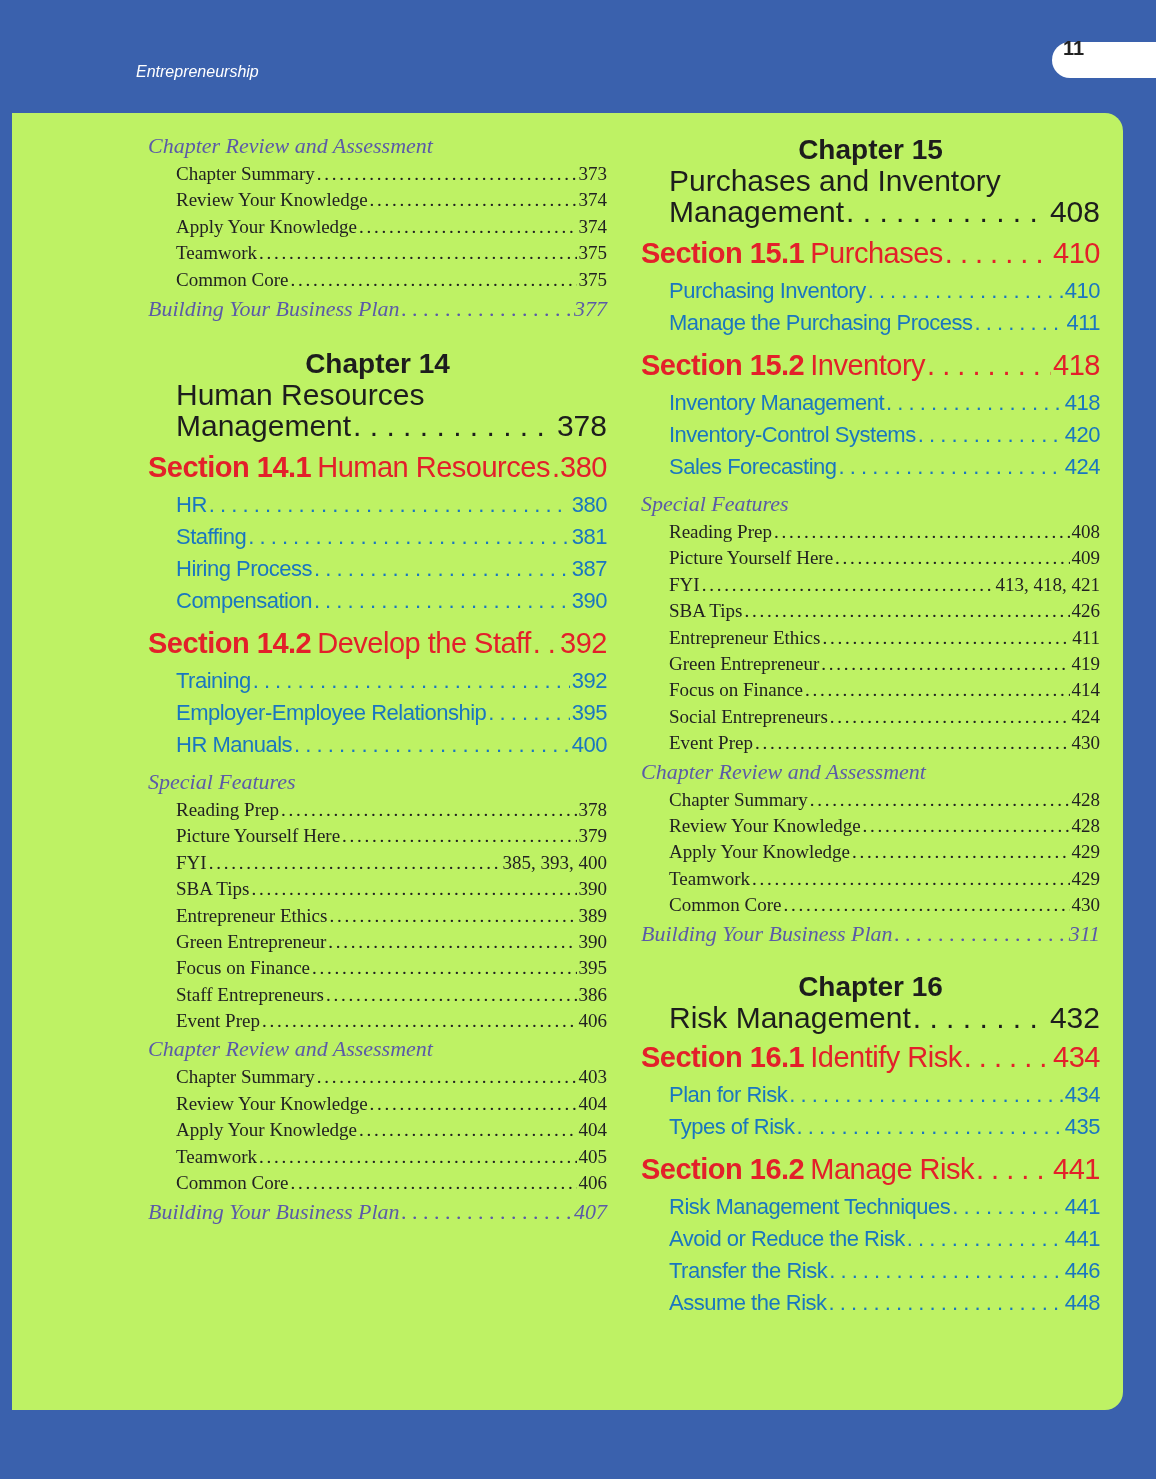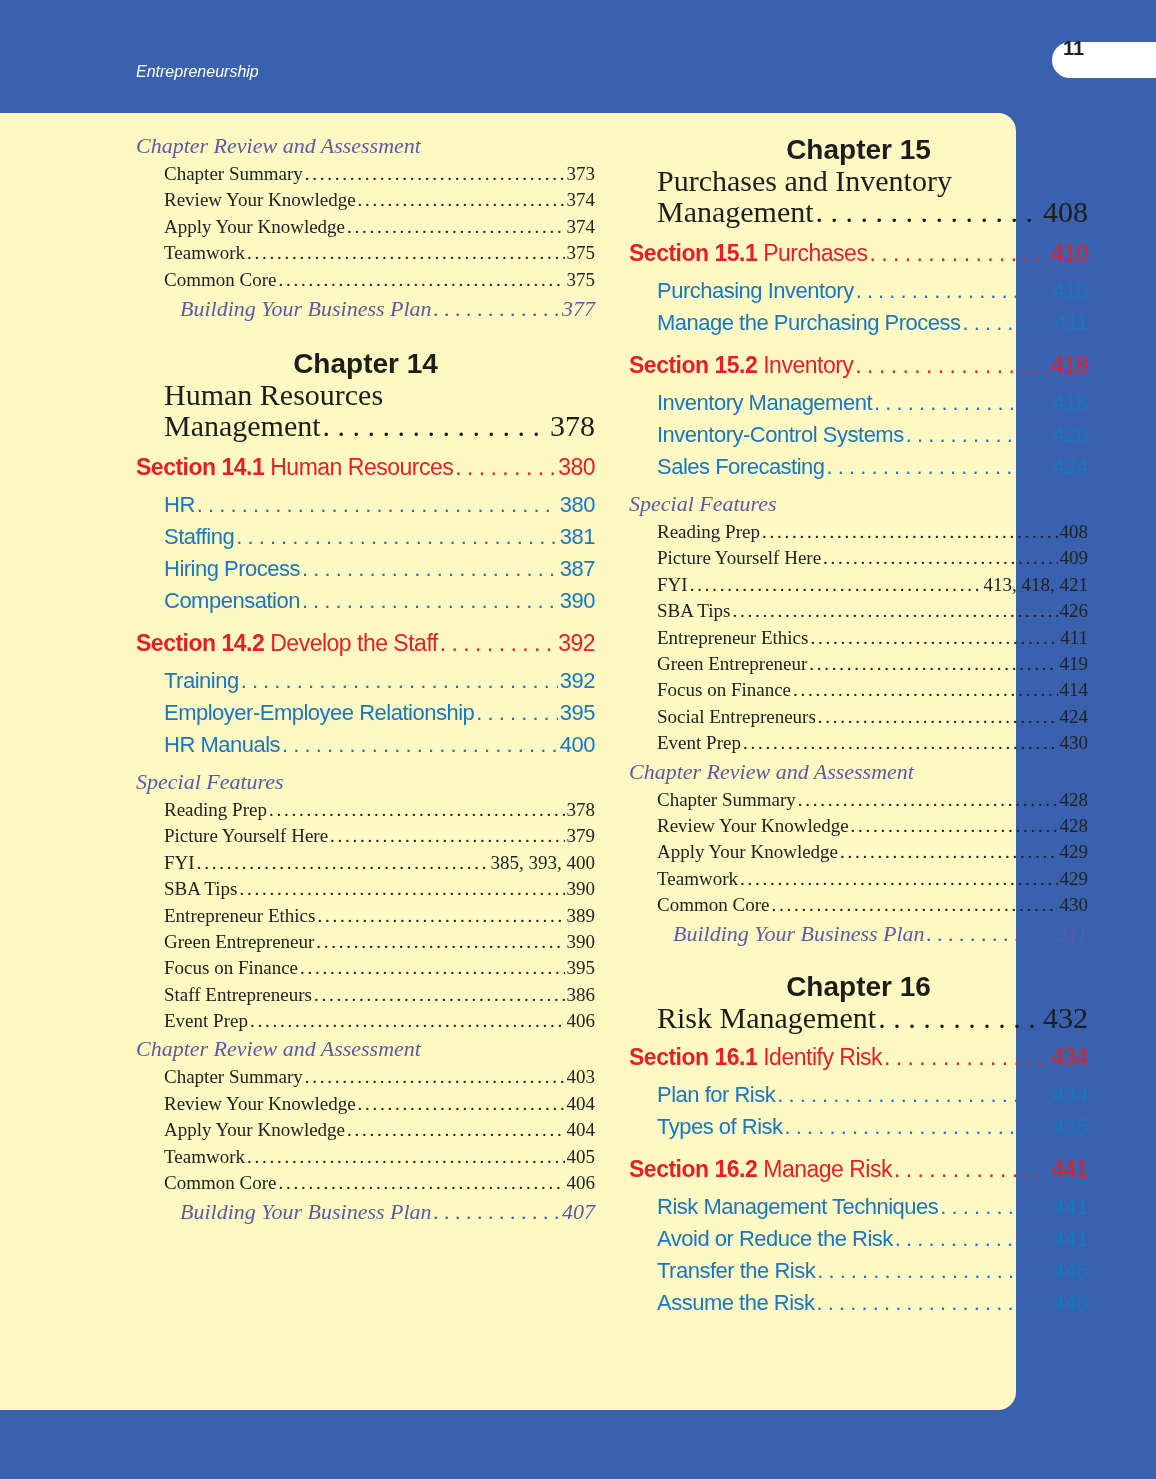--- a/index.html
+++ b/index.html
@@ -1,35 +1,35 @@
 <!DOCTYPE html>
 <html><head>
 <meta charset="utf-8">
 <style>
   html, body { margin:0; padding:0; }
   body { width:1156px; height:1479px; background:#3a61ad; position:relative; overflow:hidden; }
   .header-title { position:absolute; left:136px; top:63px; color:#fff; font-family:"Liberation Sans", sans-serif; font-style:italic; font-size:16px; }
   .page-tab { position:absolute; left:1052px; top:42px; width:120px; height:36px; background:#fff; border-radius:18px 0 0 18px; }
   .page-num { position:absolute; left:1063px; top:37px; font-family:"Liberation Sans", sans-serif; font-weight:bold; font-size:20px; color:#222; }
-  .panel { position:absolute; left:0; top:113px; width:1016px; height:1297px; background:#fef9c3; border-radius:0 18px 18px 0; }
+  .panel { position:absolute; left:12px; top:113px; width:1111px; height:1297px; background:#bef264; border-radius:0 18px 18px 0; }
   .col { position:absolute; top:0; }
   .col-left { left:136px; width:459px; }
   .col-right { left:629px; width:459px; }
   .row { display:flex; align-items:baseline; white-space:nowrap; }
   .row .lbl { flex:0 0 auto; }
   .row .dots { flex:1 1 auto; overflow:hidden; margin:0 2px; }
   .row .dots::after { content:". . . . . . . . . . . . . . . . . . . . . . . . . . . . . . . . . . . . . . . . . . . . . . . . . . . . . . . . . . . . . . . . . . . . . . . . . . . . . . . . . . . . . . . . . . . . . . . . . . . . ."; }
   .row .pg { flex:0 0 auto; }
   .grp-head { font-family:"Liberation Serif", serif; font-style:italic; color:#5b5aa8; font-size:22px; height:30px; line-height:30px; }
   .feat { font-family:"Liberation Serif", serif; color:#222; font-size:19px; height:26.4px; line-height:26px; padding-left:28px; }
   .feat .dots::after { letter-spacing:-1px; }
-  .bybp { font-family:"Liberation Serif", serif; font-style:italic; color:#5b5aa8; font-size:22px; height:32px; line-height:32px;margin-left:44px; }
+  .bybp { font-family:"Liberation Serif", serif; font-style:italic; color:#5b5aa8; font-size:22px; height:32px; line-height:32px; }
   .ch-num { font-family:"Liberation Sans", sans-serif; font-weight:bold; font-size:28px; color:#1d1d1d; line-height:30px;text-align:center; }
-  .ch-title { font-family:Liberation Serif, serif; font-size:30px; color:#1d1d1d; line-height:31px; padding-left:28px; }
-  .sec { font-family:"Liberation Sans", sans-serif; color:#e3202a; font-size:23px; height:40px; line-height:36px; letter-spacing:-0.5px; }
+  .ch-title { font-family:Liberation Sans, sans-serif; font-size:30px; color:#1d1d1d; line-height:31px; padding-left:28px; }
+  .sec { font-family:"Liberation Sans", sans-serif; color:#e3202a; font-size:29px; height:40px; line-height:36px; letter-spacing:-0.5px; }
   .sec b { font-weight:bold; margin-right:6px; }
   .sub { font-family:"Liberation Sans", sans-serif; color:#1a76c0; font-size:22px; height:32px; line-height:32px; padding-left:28px; letter-spacing:-0.5px; }
   .spacer { height:8px; }
 </style>
 </head>
 <body>
 
 <div>
   <span class="header-title">Entrepreneurship</span>
   <div class="page-tab"></div>

